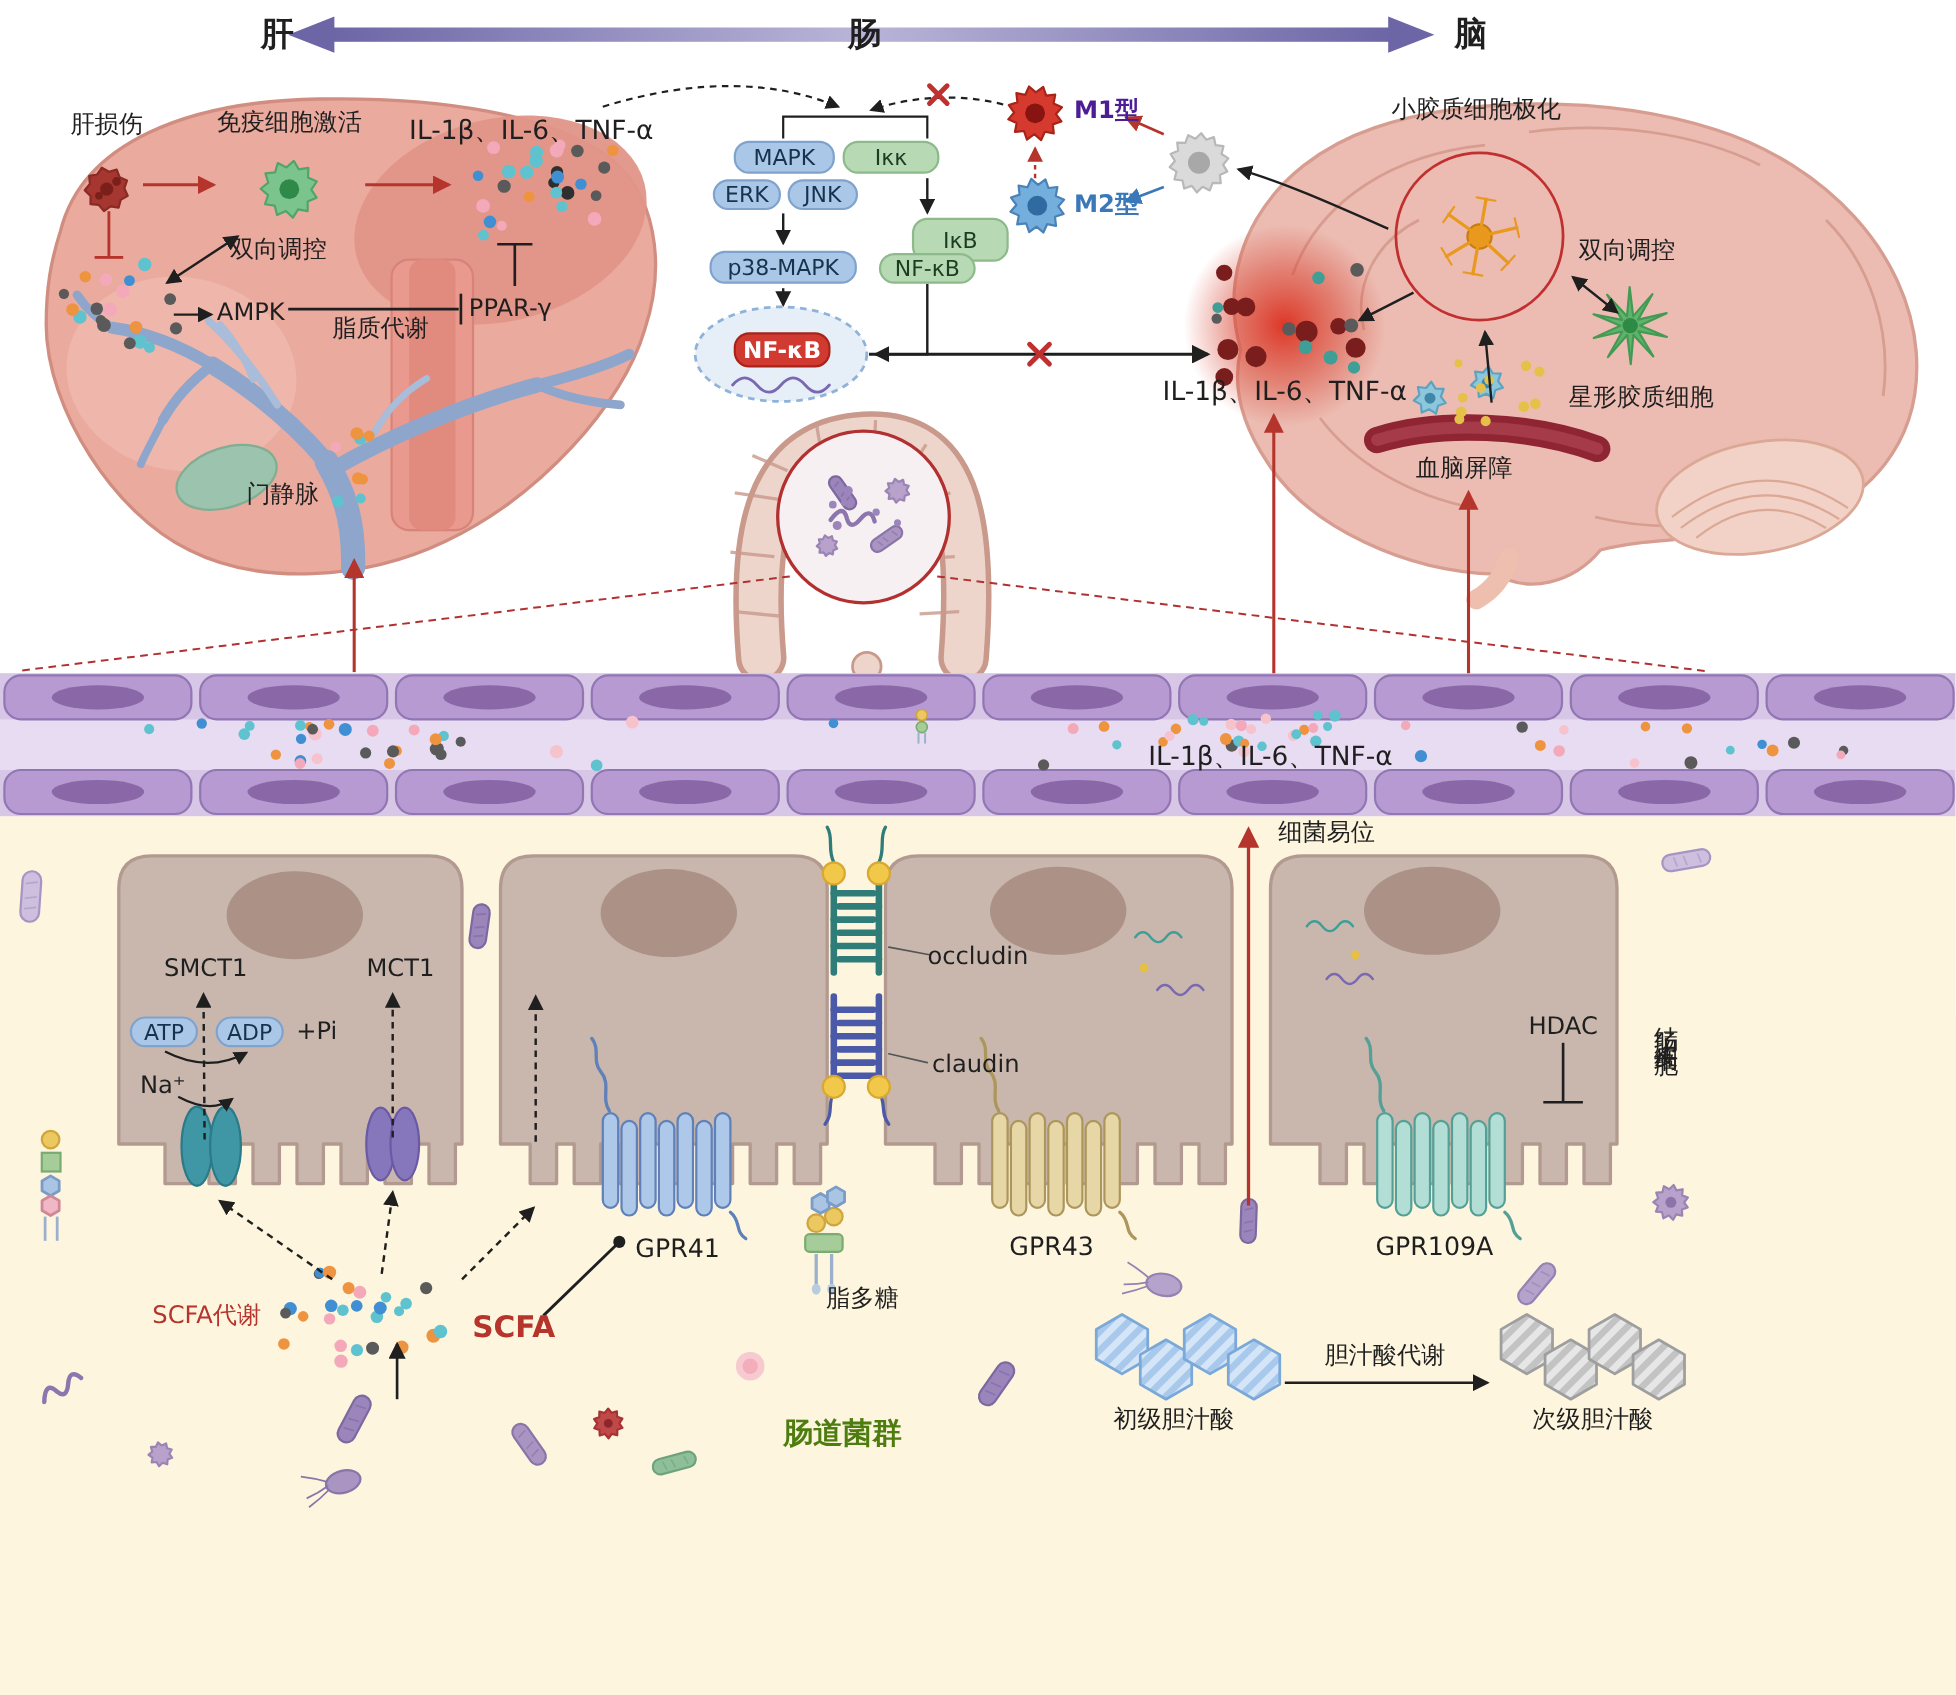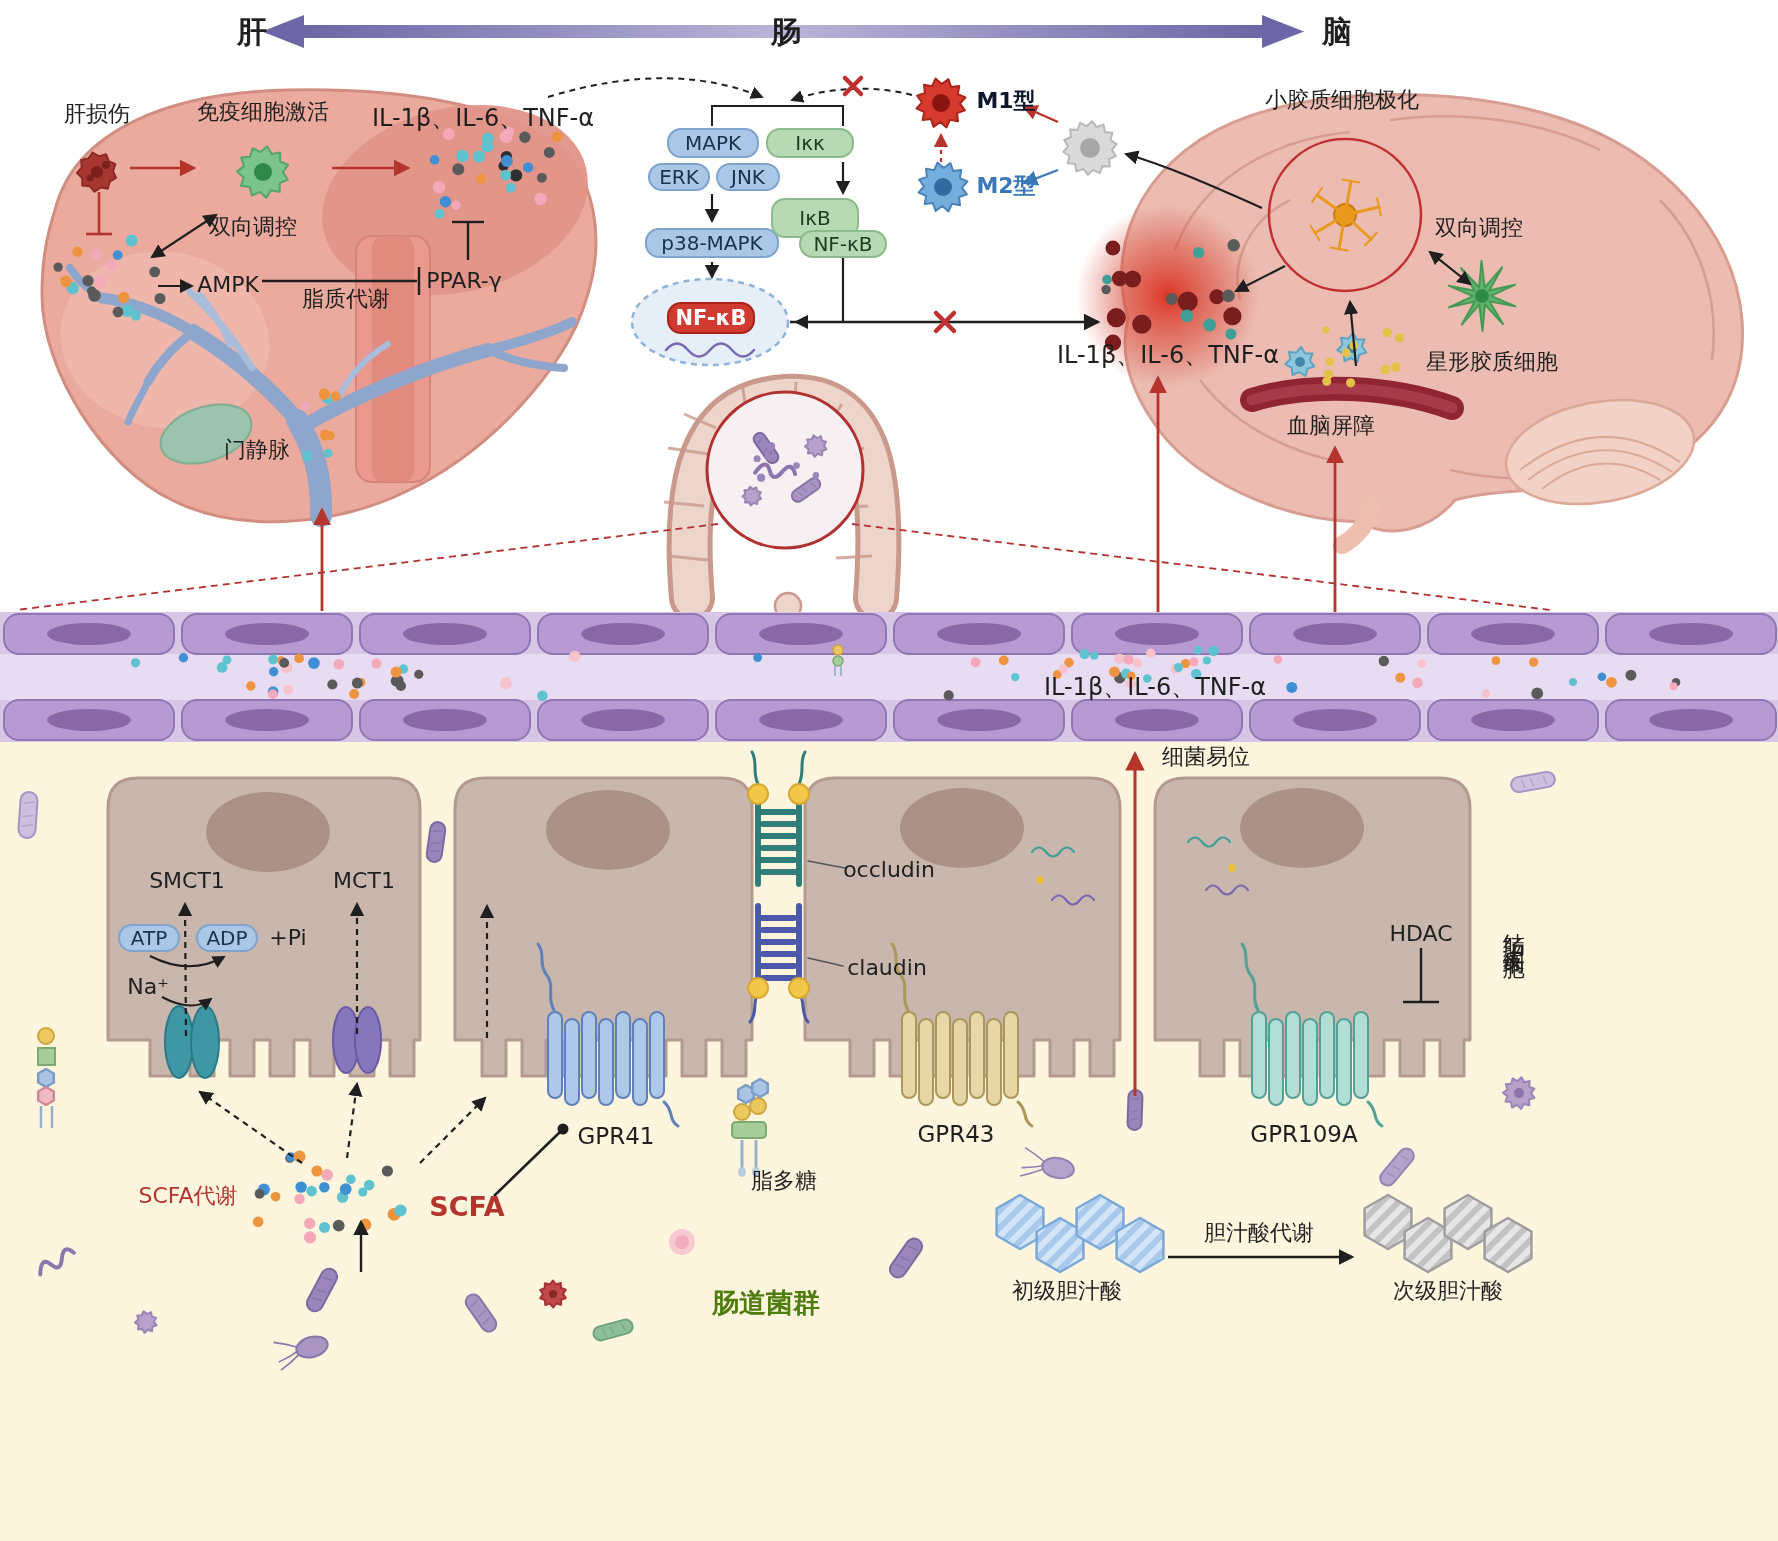--- a/index.html
+++ b/index.html
@@ -3,21 +3,21 @@
 <meta charset="utf-8">
 <style>
   *{margin:0;padding:0;box-sizing:border-box}
   body{font-family:"DejaVu Sans","Liberation Sans",sans-serif;background:#fff}
   #stage{position:relative;width:1778px;height:1541px;overflow:hidden;background:#fff}
   #stage svg{position:absolute;left:0;top:0;z-index:1}
   .lbl{position:absolute;transform:translate(-50%,-50%);font-size:22px;color:#1f1f1f;white-space:nowrap;z-index:3;line-height:1.15}
   .sm{font-size:24px}
   .big{font-size:30px;font-weight:bold}
   .b24{font-size:23px}
-  .redt{color:#0f172a}
+  .redt{color:#4c1d95}
   .bluet{color:#3a78b8}
   .red{color:#b5342c}
   .purple{color:#4d7c0f}
   .bold{font-weight:bold}
   .vert{writing-mode:vertical-rl;letter-spacing:5px}
   .pbox{position:absolute;display:flex;align-items:center;justify-content:center;border-radius:14px;font-size:20px;border:2px solid;z-index:3;font-weight:500;white-space:nowrap}
   .blue{background:#aac7e7;border-color:#7fa3cc;color:#16324d}
   .green{background:#b7d9b4;border-color:#8cba8a;color:#1d3d20}
   .redbox{background:#d03a30;border-color:#a82418;color:#fff;font-weight:bold;font-size:21px}
 </style>
@@ -693,21 +693,21 @@
 <div class="lbl" style="left:228px;top:285px">AMPK</div>
 <div class="lbl" style="left:346px;top:299px">脂质代谢</div>
 <div class="lbl" style="left:464px;top:281px">PPAR-γ</div>
 <div class="lbl" style="left:257px;top:450px">门静脉</div>
 
 <div class="pbox blue" style="left:667px;top:128px;width:92px;height:30px">MAPK</div>
 <div class="pbox blue" style="left:648px;top:163px;width:62px;height:28px">ERK</div>
 <div class="pbox blue" style="left:716px;top:163px;width:64px;height:28px">JNK</div>
 <div class="pbox green" style="left:766px;top:128px;width:88px;height:30px">Iκκ</div>
 <div class="pbox blue" style="left:645px;top:228px;width:134px;height:30px">p38-MAPK</div>
-<div class="pbox green" style="left:771px;top:198px;width:88px;height:40px">IκB</div>
+<div class="pbox green" style="left:829px;top:198px;width:88px;height:40px">IκB</div>
 <div class="pbox green" style="left:799px;top:230px;width:88px;height:28px">NF-κB</div>
 <div class="pbox redbox" style="left:667px;top:302px;width:88px;height:32px">NF-κB</div>
 
 <div class="lbl redt bold" style="left:1006px;top:101px">M1型</div>
 <div class="lbl bluet bold" style="left:1006px;top:186px">M2型</div>
 
 <div class="lbl" style="left:1342px;top:100px">小胶质细胞极化</div>
 <div class="lbl" style="left:1479px;top:228px">双向调控</div>
 <div class="lbl" style="left:1492px;top:362px">星形胶质细胞</div>
 <div class="lbl sm" style="left:1168px;top:356px">IL-1β、IL-6、TNF-α</div>

